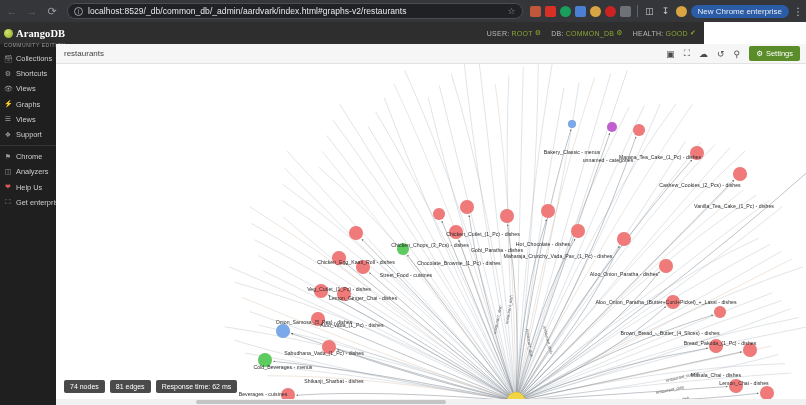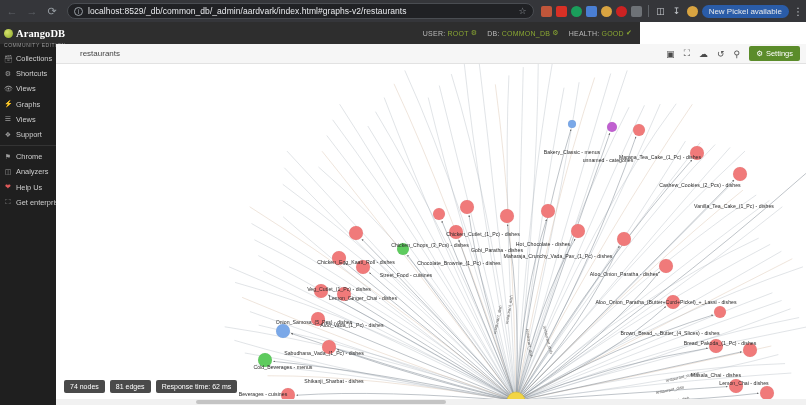--- a/index.html
+++ b/index.html
@@ -28,21 +28,21 @@
   #star-icon { color: #9aa0a6; font-size: 9px; flex: 0 0 auto; }
   .ext-icon { width: 11px; height: 11px; border-radius: 2px; flex: 0 0 auto; }
   .chrome-divider { width: 1px; height: 12px; background: #5f6368; flex: 0 0 auto; margin: 0 2px; }
   .tool-ic { color: #c9cdd2; font-size: 9px; flex: 0 0 auto; width: 12px; text-align: center; }
   #new-chrome-btn { background: #2a5ca8; color: #e8eaed; font-size: 8px; border-radius: 9px;
     padding: 2px 7px; white-space: nowrap; flex: 0 0 auto; }
   #chrome-menu { color: #c9cdd2; font-size: 10px; width: 9px; text-align: center; flex: 0 0 auto; }
 
   
   #app-header {
-    position: absolute; left: 0; top: 22px; width: 640px; height: 22px;
+    position: absolute; left: 0; top: 22px; width: 704px; height: 22px;
     background: #2e2e2e; display: flex; align-items: center;
   }
   #logo-area { width: 56px; display: flex; align-items: center; gap: 3px; padding-left: 4px; }
   #arango-logo-mark { width: 9px; height: 9px; border-radius: 50%;
     background: radial-gradient(circle at 35% 35%, #d6e36a, #8ba62b); flex: 0 0 auto; }
   #arango-wordmark { color: #fff; font-family: "Liberation Serif", serif; font-size: 10.5px;
     font-weight: bold; letter-spacing: .1px; }
   #header-right { margin-left: auto; display: flex; align-items: center; gap: 10px;
     padding-right: 8px; font-size: 7px; letter-spacing: .25px; }
   .hdr-stat { display: flex; align-items: center; gap: 2px; color: #b9b9b9; }
@@ -61,21 +61,21 @@
   .side-item .s-ic { width: 8px; text-align: center; font-size: 7px; color: #9f9f9f; flex: 0 0 auto; }
   .side-item.heart .s-ic { color: #e05a5a; }
   .side-sep { height: 1px; background: #343434; margin: 3px 0; }
 
   
   #main { position: absolute; left: 56px; top: 44px; width: 750px; height: 361px; background: #fff; }
   #graph-topbar {
     position: absolute; left: 0; top: 0; width: 750px; height: 20px;
     background: #f6f6f6; border-bottom: 1px solid #e2e2e2; display: flex; align-items: center;
   }
-  #graph-name { font-size: 8px; color: #444; padding-left: 24px; }
+  #graph-name { font-size: 8px; color: #444; padding-left: 8px; }
   #topbar-tools { margin-left: auto; display: flex; align-items: center; gap: 9px; padding-right: 6px; }
   .tb-ic { color: #4a4a4a; font-size: 9px; cursor: pointer; }
   #settings-btn { background: #5b8c2a; color: #fff; font-size: 7.5px; border-radius: 2px;
     padding: 3px 7px; display: flex; align-items: center; gap: 3px; }
   #settings-btn .gear { font-size: 7.5px; }
 
   
   #graph-canvas { position: absolute; left: 0; top: 20px; width: 750px; height: 341px;
     background: #fff; overflow: hidden; }
   #graph-svg { position: absolute; left: 0; top: 0; }
@@ -108,21 +108,21 @@
   <span class="ext-icon" style="background:#d93025"></span>
   <span class="ext-icon" style="background:#1a9e5b;border-radius:50%"></span>
   <span class="ext-icon" style="background:#4a7fd4"></span>
   <span class="ext-icon" style="background:#d9a441;border-radius:50%"></span>
   <span class="ext-icon" style="background:#cc2222;border-radius:50%"></span>
   <span class="ext-icon" style="background:#6e7277"></span>
   <span class="chrome-divider"></span>
   <span class="tool-ic">◫</span>
   <span class="tool-ic">↧</span>
   <span class="ext-icon" style="background:#d9a441;border-radius:50%"></span>
-  <span id="new-chrome-btn">New Pickel available</span>
+  <span id="new-chrome-btn">New Chrome enterprise</span>
   <span id="chrome-menu">⋮</span>
 </div>
 
 <div id="app-header">
   <div id="logo-area">
     <span id="arango-logo-mark"></span>
     <span id="arango-wordmark">ArangoDB</span>
   </div>
   <div id="header-right">
     <span class="hdr-stat">

